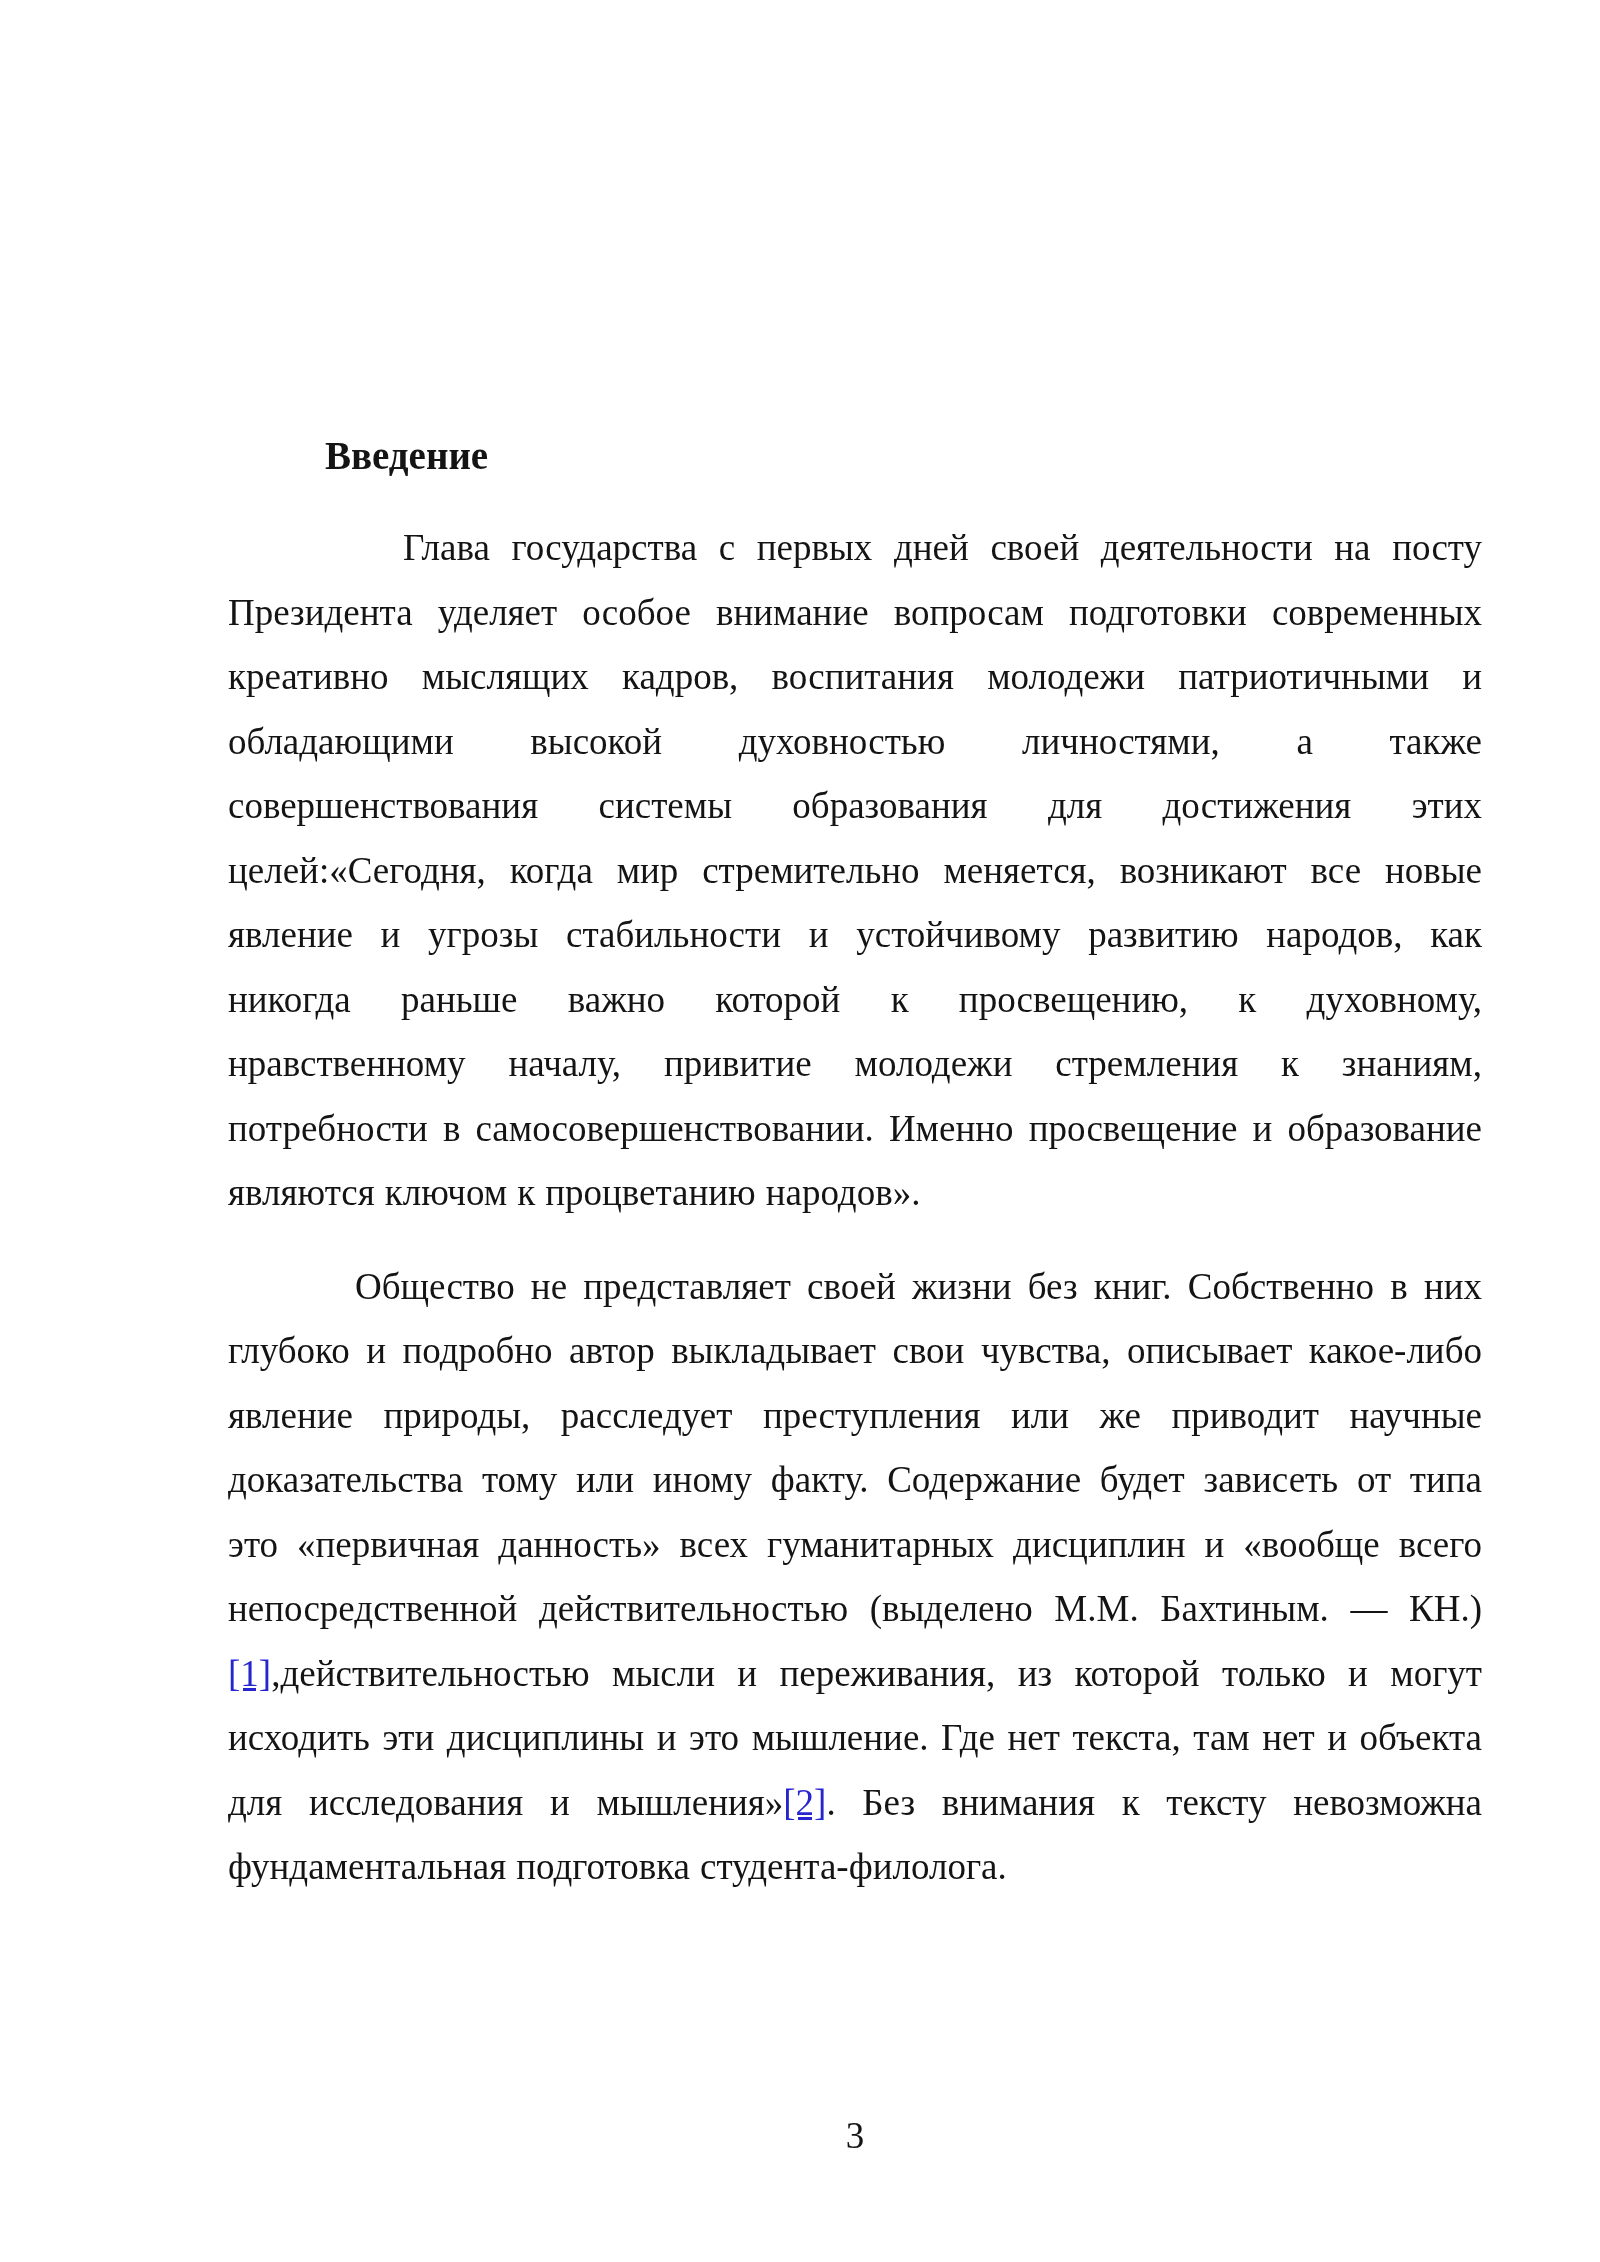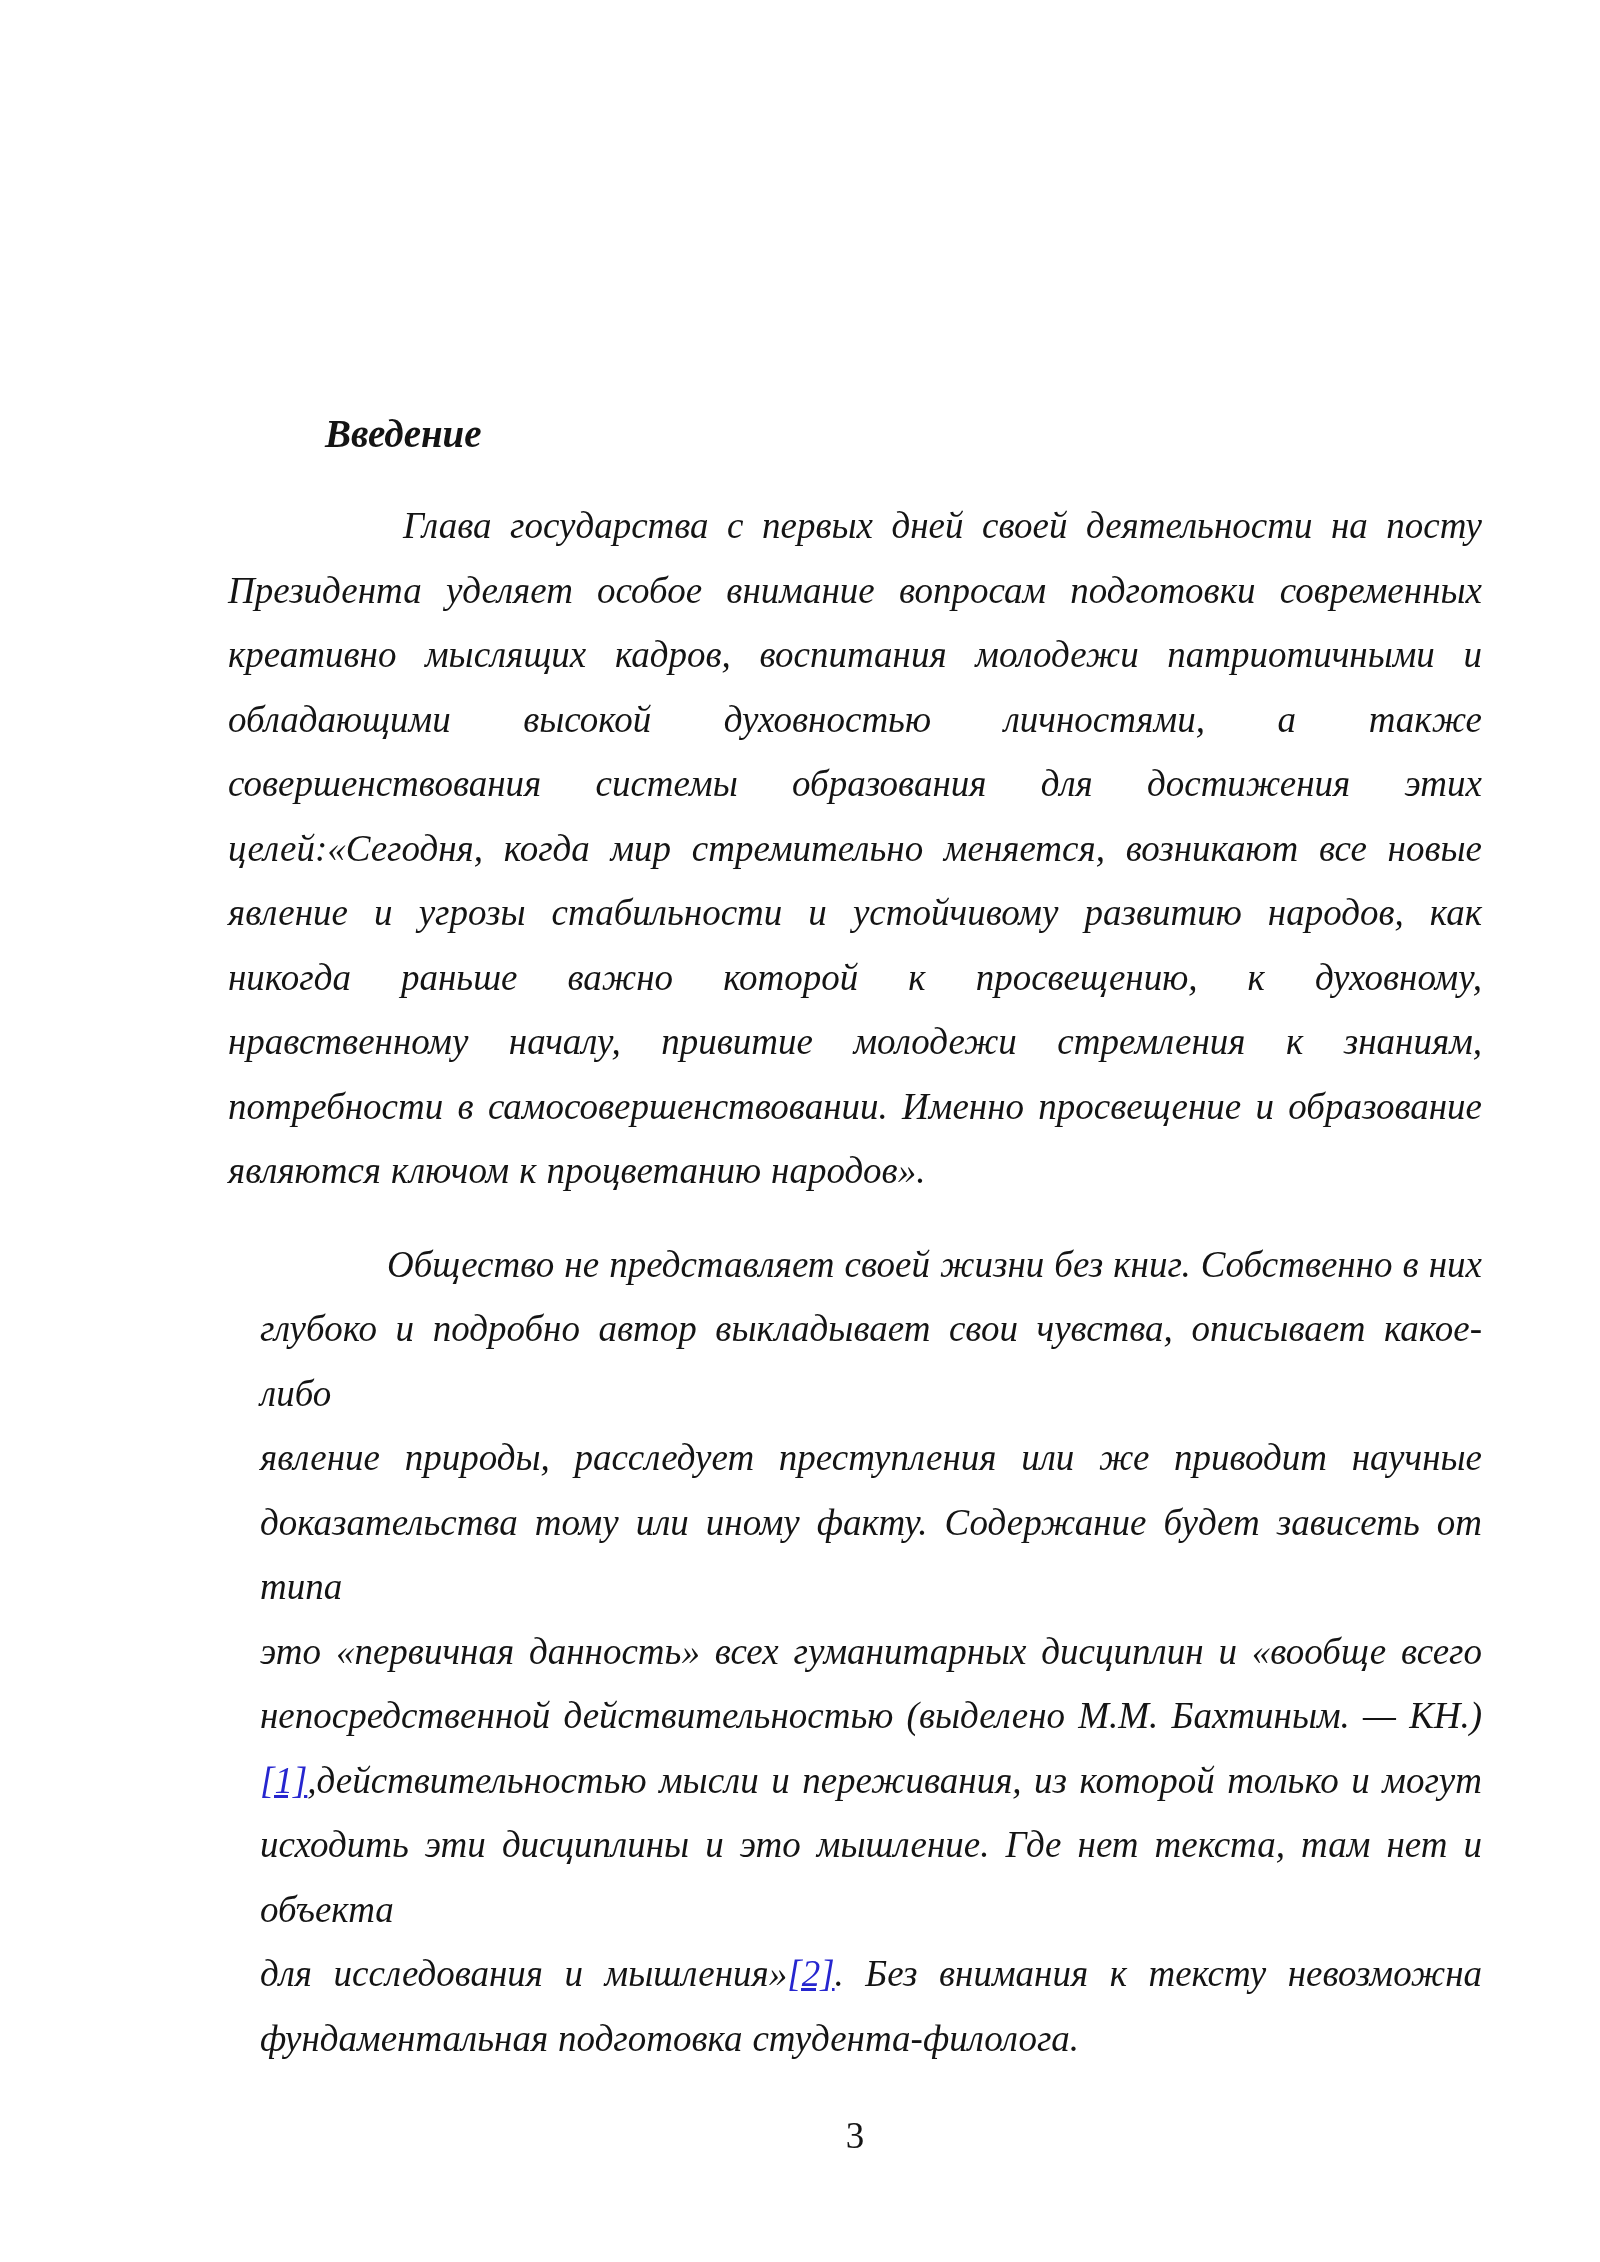--- a/index.html
+++ b/index.html
@@ -11,35 +11,34 @@
     width: 1600px;
     height: 2262px;
     position: relative;
     font-family: "Liberation Serif", "DejaVu Serif", serif;
     color: #141414;
     overflow: hidden;
   }
   .text-block {
     position: absolute;
     left: 228px;
-    top: 402px;
+    top: 424px;
     width: 1254px;
     font-size: 37px;
-    font-style: italic;
   }
   .doc-title {
     font-weight: bold;
     font-size: 39px;
     line-height: 64px;
     text-indent: 97px;
     margin: 0 0 28px 0;
     text-align: left;
   }
   .para { margin: 0; }
-  .para-2 { margin-top: 29px; margin-left: 32px; }
+  .para-2 { margin-top: 29px; }
   .line {
     line-height: 64.5px;
     text-align: justify;
     text-align-last: justify;
     word-spacing: 0.02em;
   }
   .line.last {
     text-align: center;
     text-align-last: left;
   }

